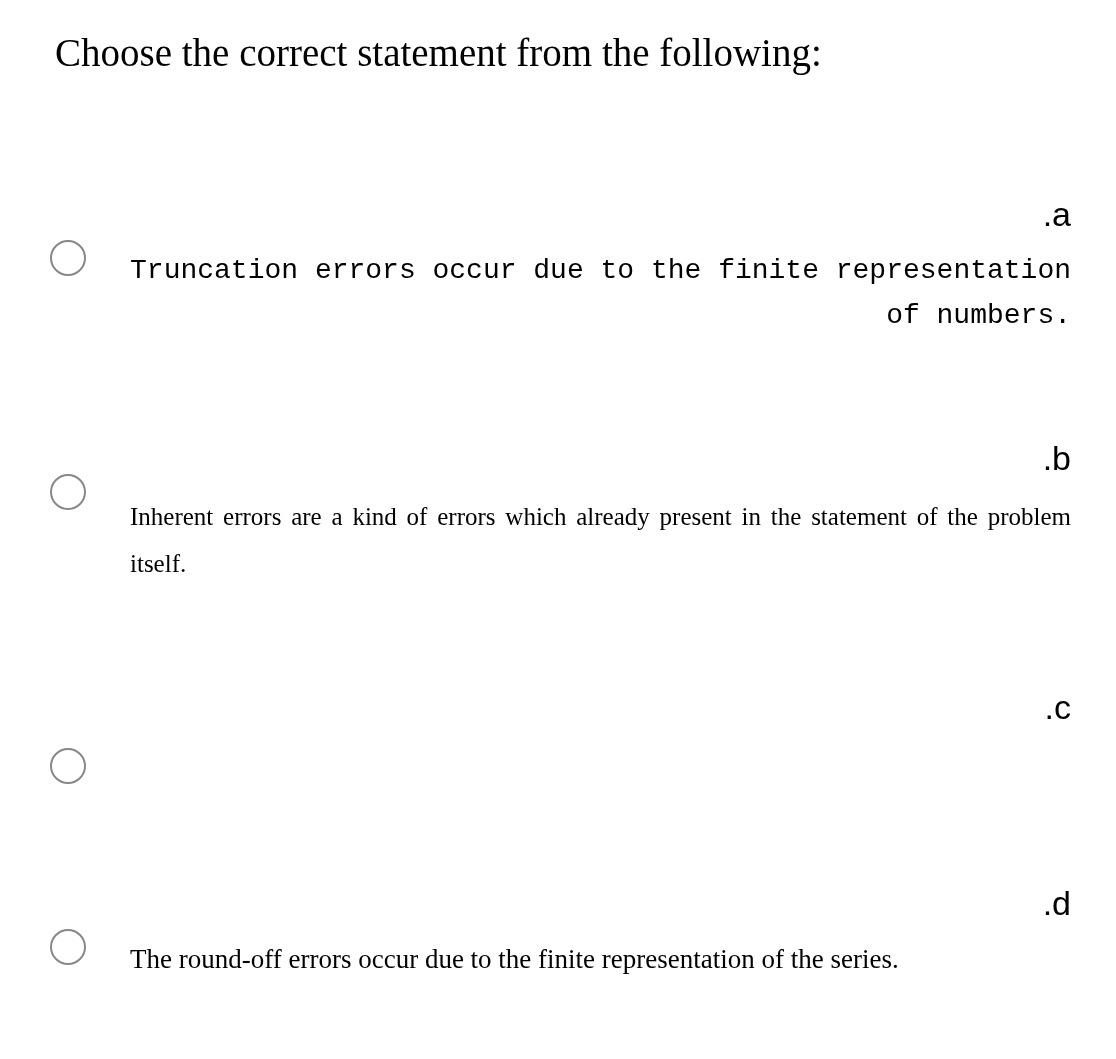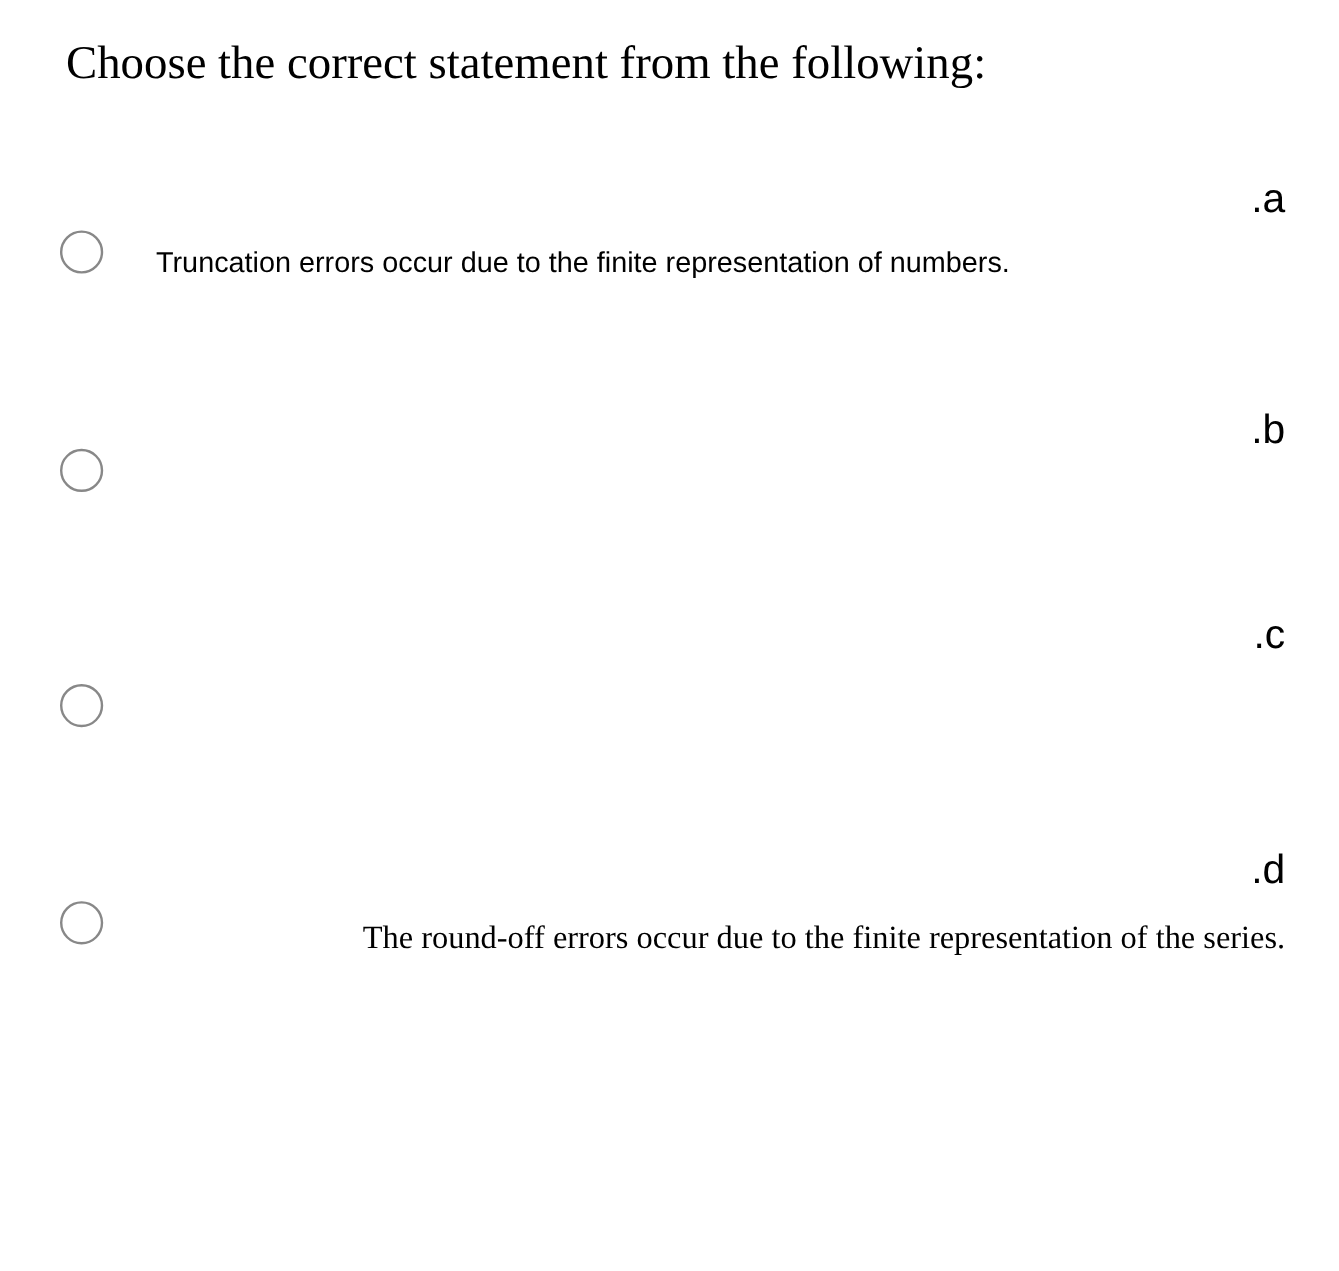--- a/index.html
+++ b/index.html
@@ -10,21 +10,21 @@
     body {
       font-family: Georgia, 'Times New Roman', serif;
       background: #ffffff;
       width: 1116px;
       padding: 30px 40px;
       color: #000;
     }
     .question-prompt {
       font-size: 39px;
       font-weight: 400;
-      margin-bottom: 72px;
+      margin-bottom: 120px;
       margin-left: 15px;
     }
     .option-row {
       display: flex;
       align-items: flex-start;
       margin-bottom: 100px;
       padding-left: 0;
     }
     .option-row:last-child {
       margin-bottom: 20px;
@@ -49,41 +49,41 @@
       flex: 1;
       padding-right: 5px;
     }
     .option-letter {
       text-align: right;
       font-size: 34px;
       font-family: Arial, Helvetica, sans-serif;
       margin-bottom: 15px;
     }
     .option-text-a {
-      font-family: Liberation Sans, sans-serif;
-      font-size: 24px;
-      text-align: left;
+      font-family: Liberation Mono, monospace;
+      font-size: 28px;
+      text-align: right;
       line-height: 1.6;
     }
     .option-text-b {
       font-family: Georgia, 'Times New Roman', serif;
       font-size: 25px;
       text-align: justify;
       line-height: 1.9;
     }
     .option-text-c {
       font-family: Georgia, 'Times New Roman', serif;
       font-size: 44px;
       text-align: right;
       line-height: 1.2;
     }
     .option-text-d {
       font-family: Georgia, 'Times New Roman', serif;
       font-size: 27px;
-      text-align: right;
+      text-align: left;
       line-height: 1.6;
     }
     .option-c-body {
       display: flex;
       align-items: center;
       justify-content: space-between;
     }
     .mag-icon {
       padding-left: 10px;
     }
@@ -115,20 +115,21 @@
     <div class="option-text-a">Truncation errors occur due to the finite representation of numbers.</div>
   </div>
 </div>
 
 <div class="option-row">
   <div class="radio-wrapper radio-b">
     <div class="radio-circle"></div>
   </div>
   <div class="option-content">
     <div class="option-letter">.b</div>
+    <div class="option-text-b">Inherent errors are a kind of errors which already present in the statement of the problem itself.</div>
   </div>
 </div>
 
 <div class="option-row">
   <div class="radio-wrapper radio-c">
     <div class="radio-circle"></div>
   </div>
   <div class="option-content">
     <div class="option-letter">.c</div>
   </div>

